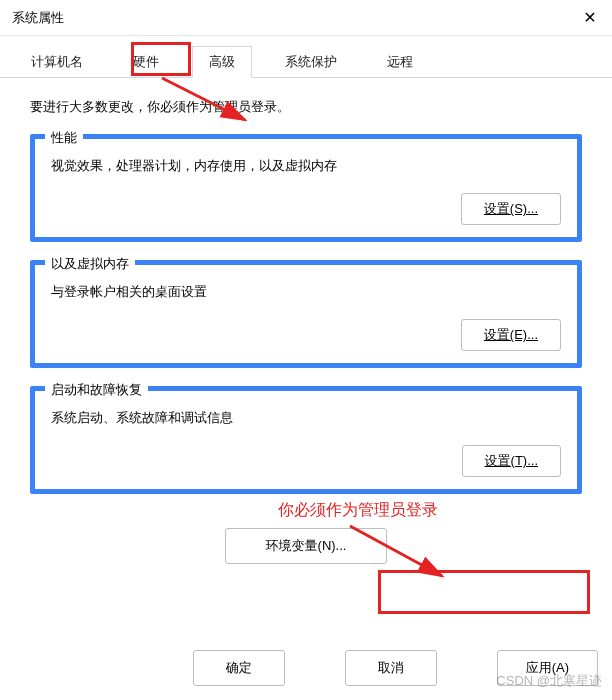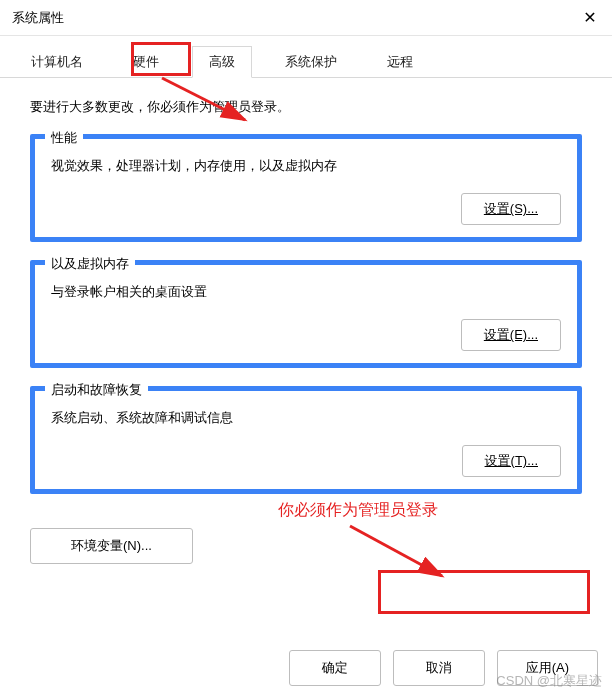--- a/index.html
+++ b/index.html
@@ -74,21 +74,21 @@
     background: #fff;
     padding: 6px 22px;
     font-size: 13px;
     border-radius: 3px;
     cursor: pointer;
     min-width: 92px;
     text-align: center;
   }
   .env-row {
     display: flex;
-    justify-content: flex-start;
+    justify-content: center;
     padding: 6px 30px 0 30px;
   }
   .env-btn {
     border: 1px solid #bdbdbd;
     background: #fff;
     padding: 8px 40px;
     font-size: 13px;
     border-radius: 3px;
     cursor: pointer;
     text-align: center;
@@ -102,20 +102,21 @@
   }
   .footer .fbtn {
     border: 1px solid #bdbdbd;
     background: #fff;
     padding: 8px 28px;
     font-size: 13px;
     border-radius: 3px;
     cursor: pointer;
     min-width: 92px;
     text-align: center;
+    margin-left: 48px;
   }
   
   .hl-tab {
     position: absolute;
     border: 3px solid #e52222;
     pointer-events: none;
     z-index: 50;
   }
   .hl-env {
     position: absolute;

